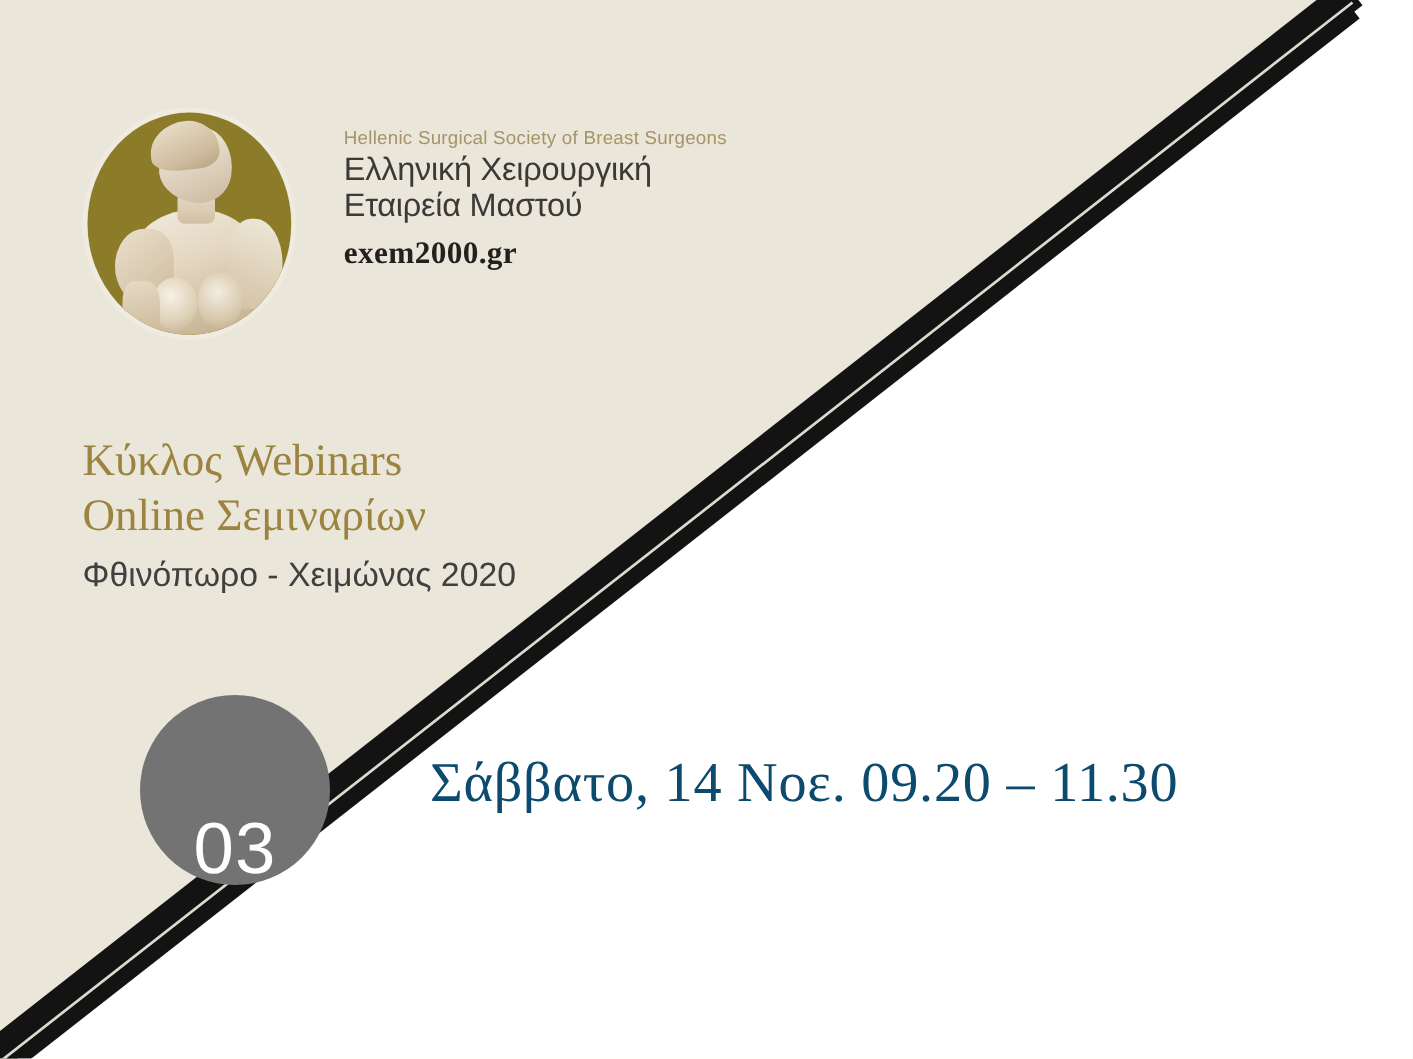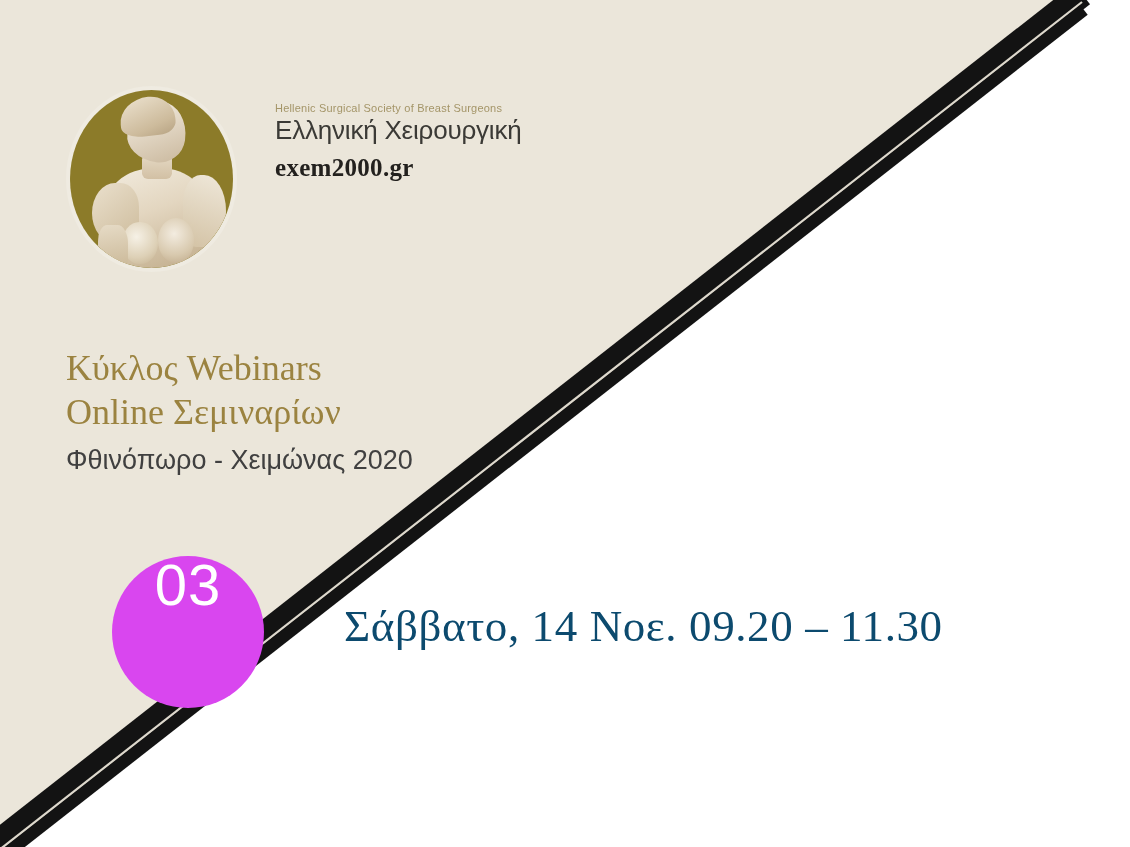--- a/index.html
+++ b/index.html
@@ -171,21 +171,21 @@
   }
 
   .logo-text {
     position: absolute;
     left: 205px;
     top: 0;
     width: 430px;
   }
   .logo-en {
     font-family: "Liberation Sans", sans-serif;
-    font-size: 11px;
+    font-size: 15px;
     letter-spacing: 0.2px;
     color: #a49568;
     white-space: nowrap;
     margin: 14px 0 2px 0;
   }
   .logo-gr {
     font-family: "Liberation Sans", sans-serif;
     font-size: 26px;
     font-weight: 300;
     line-height: 1.13;
@@ -229,24 +229,24 @@
   }
 
   
   .badge {
     position: absolute;
     left: 112px;
     top: 556px;
     width: 152px;
     height: 152px;
     border-radius: 50%;
-    background: #d946ef;
+    background: #737373;
     z-index: 7;
     display: flex;
-    align-items: flex-start;
+    align-items: flex-end;
     justify-content: center;
   }
   .badge-num {
     font-family: "Liberation Sans", sans-serif;
     font-size: 58px;
     font-weight: 300;
     color: #ffffff;
     letter-spacing: 1px;
     line-height: 1;
   }
@@ -295,20 +295,21 @@
           <div class="v-neck"></div>
           <div class="v-head"></div>
           <div class="v-hair"></div>
         </div>
       </div>
     </div>
 
     <div class="logo-text">
       <div class="logo-en">Hellenic Surgical Society of Breast Surgeons</div>
       <div class="logo-gr">Ελληνική Χειρουργική</div>
+      <div class="logo-gr">Εταιρεία Μαστού</div>
       <div class="logo-url">exem2000.gr</div>
     </div>
   </div>
 
   <div class="headline">
     <div class="headline-l1">Κύκλος Webinars</div>
     <div class="headline-l2">Online Σεμιναρίων</div>
     <div class="headline-sub">Φθινόπωρο - Χειμώνας 2020</div>
   </div>
 

